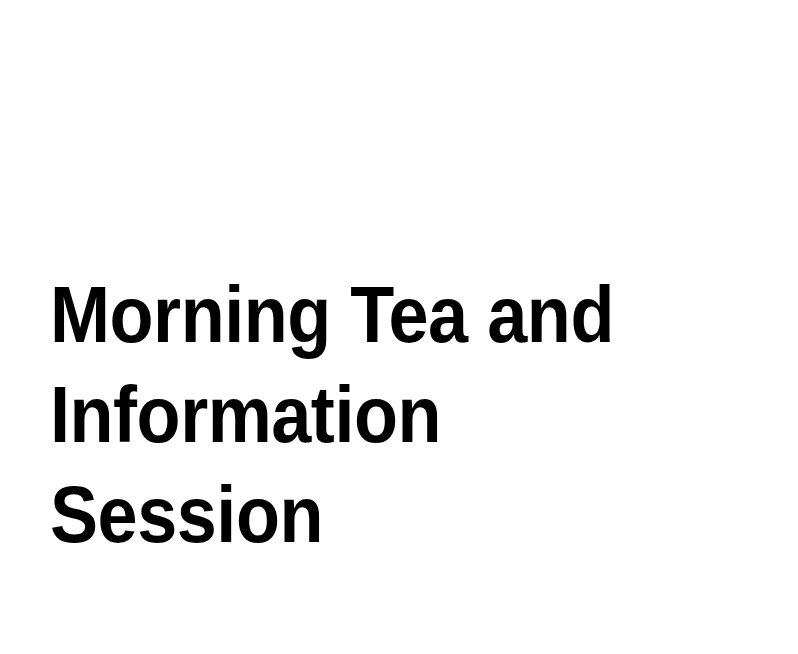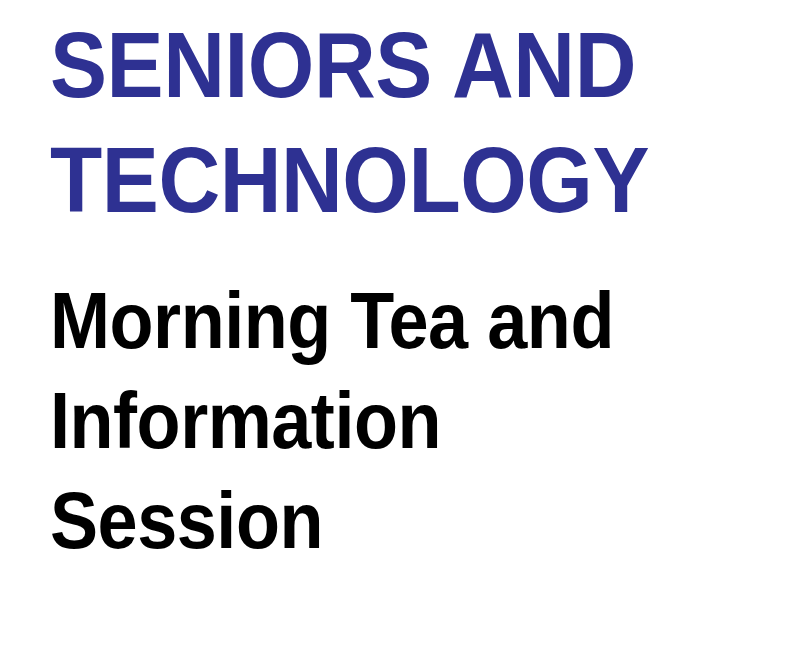--- a/index.html
+++ b/index.html
@@ -42,21 +42,21 @@
     color: #2E3192;
     white-space: nowrap;
     transform: scaleX(0.93);
     transform-origin: left center;
   }
 
   
   .subtitle-block {
     position: absolute;
     left: 50px;
-    top: 271px;
+    top: 265px;
     width: 720px;
   }
 
   .subtitle-line {
     display: block;
     font-family: "Liberation Sans Narrow", "Liberation Sans", "DejaVu Sans Condensed", "DejaVu Sans", sans-serif;
     font-weight: 700;
     font-size: 80px;
     line-height: 100px;
     letter-spacing: -0.5px;
@@ -64,24 +64,20 @@
     white-space: nowrap;
     transform: scaleX(0.90);
     transform-origin: left center;
   }
 </style>
 </head>
 <body>
 
 <div class="poster">
 
-  <div class="heading-block">
-    <span class="heading-line">SENIORS AND</span>
-    <span class="heading-line">TECHNOLOGY</span>
-  </div>
 
   <div class="subtitle-block">
     <span class="subtitle-line">Morning Tea and</span>
     <span class="subtitle-line">Information</span>
     <span class="subtitle-line">Session</span>
   </div>
 
 </div>
 
 </body></html>

